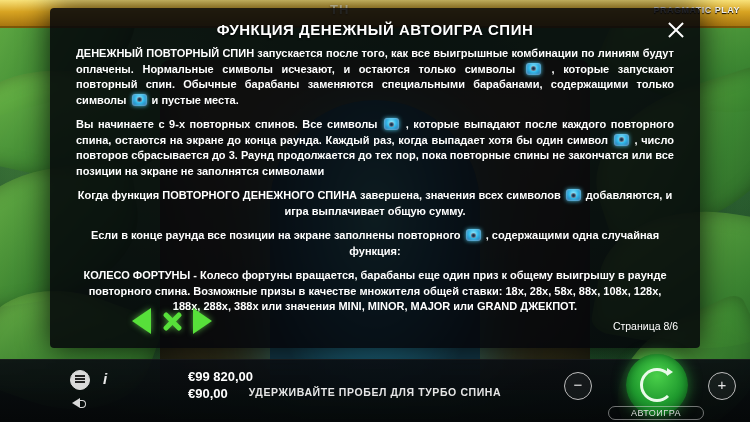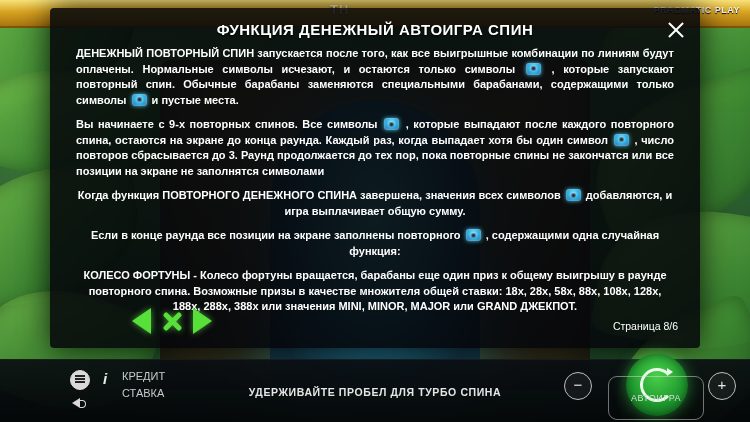--- a/index.html
+++ b/index.html
@@ -315,21 +315,21 @@
     position: absolute;
     right: 46px;
     bottom: 2px;
     width: 94px;
     text-align: center;
     color: #dcdcdc;
     font-size: 9px;
     letter-spacing: .5px;
     border: 1px solid rgba(220,220,220,.5);
     border-radius: 9px;
-    padding: 16px 0;
+    padding: 1px 0;
     cursor: pointer;
   }
   .round-btn {
     position: absolute;
     bottom: 22px;
     width: 26px; height: 26px;
     border-radius: 50%;
     border: 1.5px solid #bdbdbd;
     color: #e8e8e8;
     font-size: 15px;
@@ -412,23 +412,23 @@
 
   <div class="hud">
     <div class="hud-icon icon-menu">
         <span></span>
       </div>
     <div class="hud-icon icon-info">i</div>
     <div class="hud-icon icon-sound">
         <i class="spk"></i>
       </div>
 
-    <div class="labels">
-      <div>КРЕДИТ</div>
-      <div>СТАВКА</div>
+    <div class="values">
+      <div>€99 820,00</div>
+      <div>€90,00</div>
     </div>
 
     <div class="turbo">УДЕРЖИВАЙТЕ ПРОБЕЛ ДЛЯ ТУРБО СПИНА</div>
 
     <div class="round-btn btn-minus">−</div>
     <div class="round-btn btn-plus">+</div>
 
     <div class="spin-btn">
       <div class="spin-arrow"></div>
     </div>

